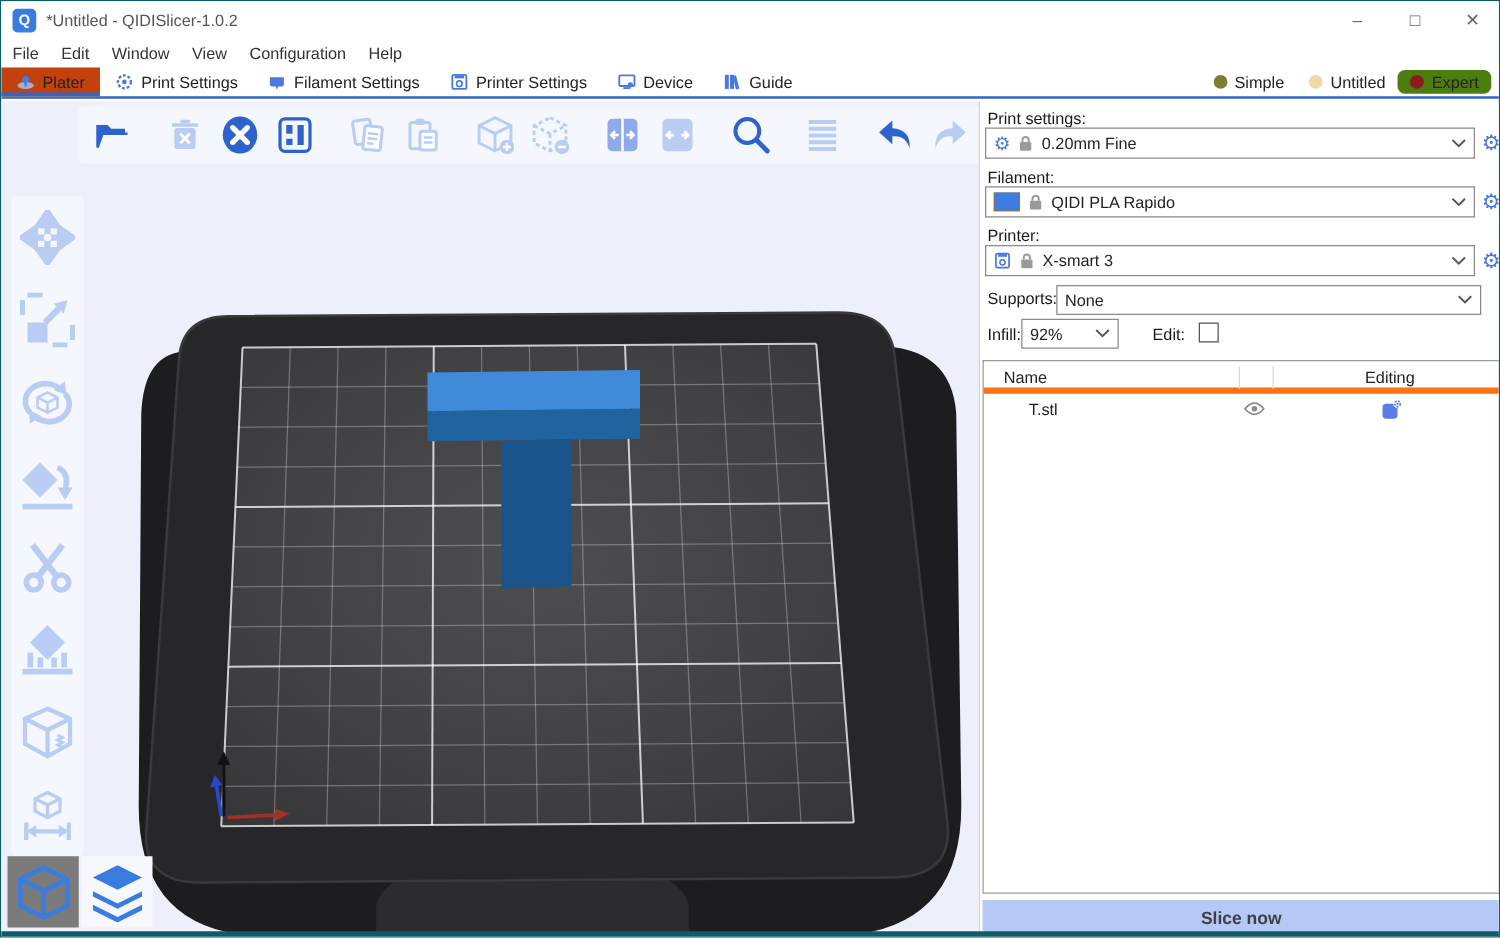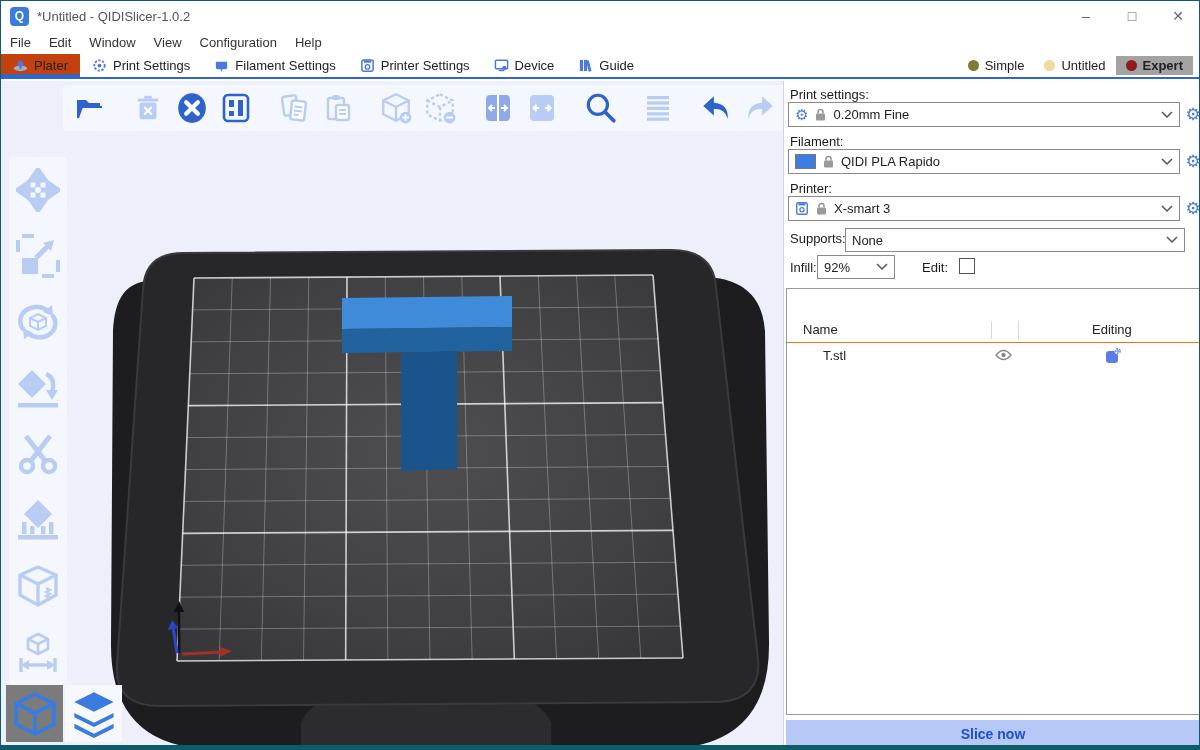--- a/index.html
+++ b/index.html
@@ -18,21 +18,21 @@
   .menubar { position:absolute; left:0; top:30px; width:1200px; height:23px; background:#fff;
              display:flex; align-items:center; }
   .menu-item { font-size:13px; color:#333; padding:2px 9px; }
   .tabbar { position:absolute; left:0; top:53px; width:1200px; height:25px; background:#fff;
             border-bottom:2px solid #3166c6; display:flex; align-items:stretch; }
   .tab { display:flex; align-items:center; gap:6px; padding:0 12px; font-size:13px; color:#222; }
   .tab.active { background:#c2410c; box-shadow:inset 0 -3px 0 #3166c6; }
   .tab svg { display:block; }
   .modes { margin-left:auto; display:flex; align-items:center; padding-right:8px; }
   .mode { display:flex; align-items:center; gap:6px; font-size:13px; color:#222; padding:2px 10px; }
-  .mode.active { background:#a3a3a3; font-weight:bold; }
+  .mode.active { background:#4d7c0f; font-weight:normal;border-radius:6px; }
   .dot { width:11px; height:11px; border-radius:50%; }
   
   .viewport { position:absolute; left:0; top:80px; width:782px; height:666px; background:#edf0fa; }
   .scene { position:absolute; left:0; top:0; }
   .toolbar-top { position:absolute; left:62px; top:4px; height:46px; background:#f4f7fd;
                  border-radius:4px; display:flex; align-items:center; padding:0 8px; gap:6px; }
   .tgap { width:8px; }
   .ticon { width:38px; height:38px; display:flex; align-items:center; justify-content:center; }
   .toolbar-left { position:absolute; left:8px; top:76px; width:58px; background:#f4f7fd;
                   border-radius:4px; display:flex; flex-direction:column; align-items:center;
@@ -48,31 +48,31 @@
   .rlabel { position:absolute; left:6px; font-size:13px; color:#1a1a1a; }
   .combo { position:absolute; height:25px; border:1px solid #8a8a8a; background:#fff;
            display:flex; align-items:center; gap:7px; padding:0 6px; font-size:13px; color:#222; }
   .combo .chev { margin-left:auto; }
   .gearbtn { position:absolute; width:20px; height:22px; color:#4a7ae0; font-size:17px;
              display:flex; align-items:center; justify-content:center; }
   .swatch { width:21px; height:15px; background:#3d7de2; border:1px solid #777; }
   .checkbox { position:absolute; width:16px; height:16px; border:1px solid #555; background:#fff; }
   .objtable { position:absolute; left:2px; top:207px; width:414px; height:427px;
               border:1px solid #9a9a9a; }
-  .thead { position:relative; height:26px; border-bottom:1px solid #f97316;margin-top:28px; }
+  .thead { position:relative; height:26px; border-bottom:5px solid #f97316; }
   .thead .csep { position:absolute; top:4px; width:1px; height:18px; background:#d9d9d9; }
   .th-name { position:absolute; left:16px; top:5px; }
   .th-edit { position:absolute; left:305px; top:5px; }
   .trow { position:relative; height:26px; }
   .td-name { position:absolute; left:36px; top:5px; }
   .td-eye { position:absolute; left:208px; top:6px; }
   .td-edit { position:absolute; left:318px; top:4px; }
   .slice-btn { position:absolute; left:2px; top:639px; width:414px; height:28px;
                background:#b5c8f6; display:flex; align-items:center; justify-content:center;
-               font-size:14px; font-weight:bold; color:#1d4ed8; }
+               font-size:14px; font-weight:bold; color:#404040; }
   .bottom-border { position:absolute; left:0; bottom:0; width:1200px; height:4px; background:#0e5c67; }
 </style>
 </head>
 <body>
 
 <div class="titlebar">
   <div class="app-logo">Q</div>
   <div class="title-text">*Untitled - QIDISlicer-1.0.2</div>
   <div class="win-controls">
     <div class="win-btn">–</div>

